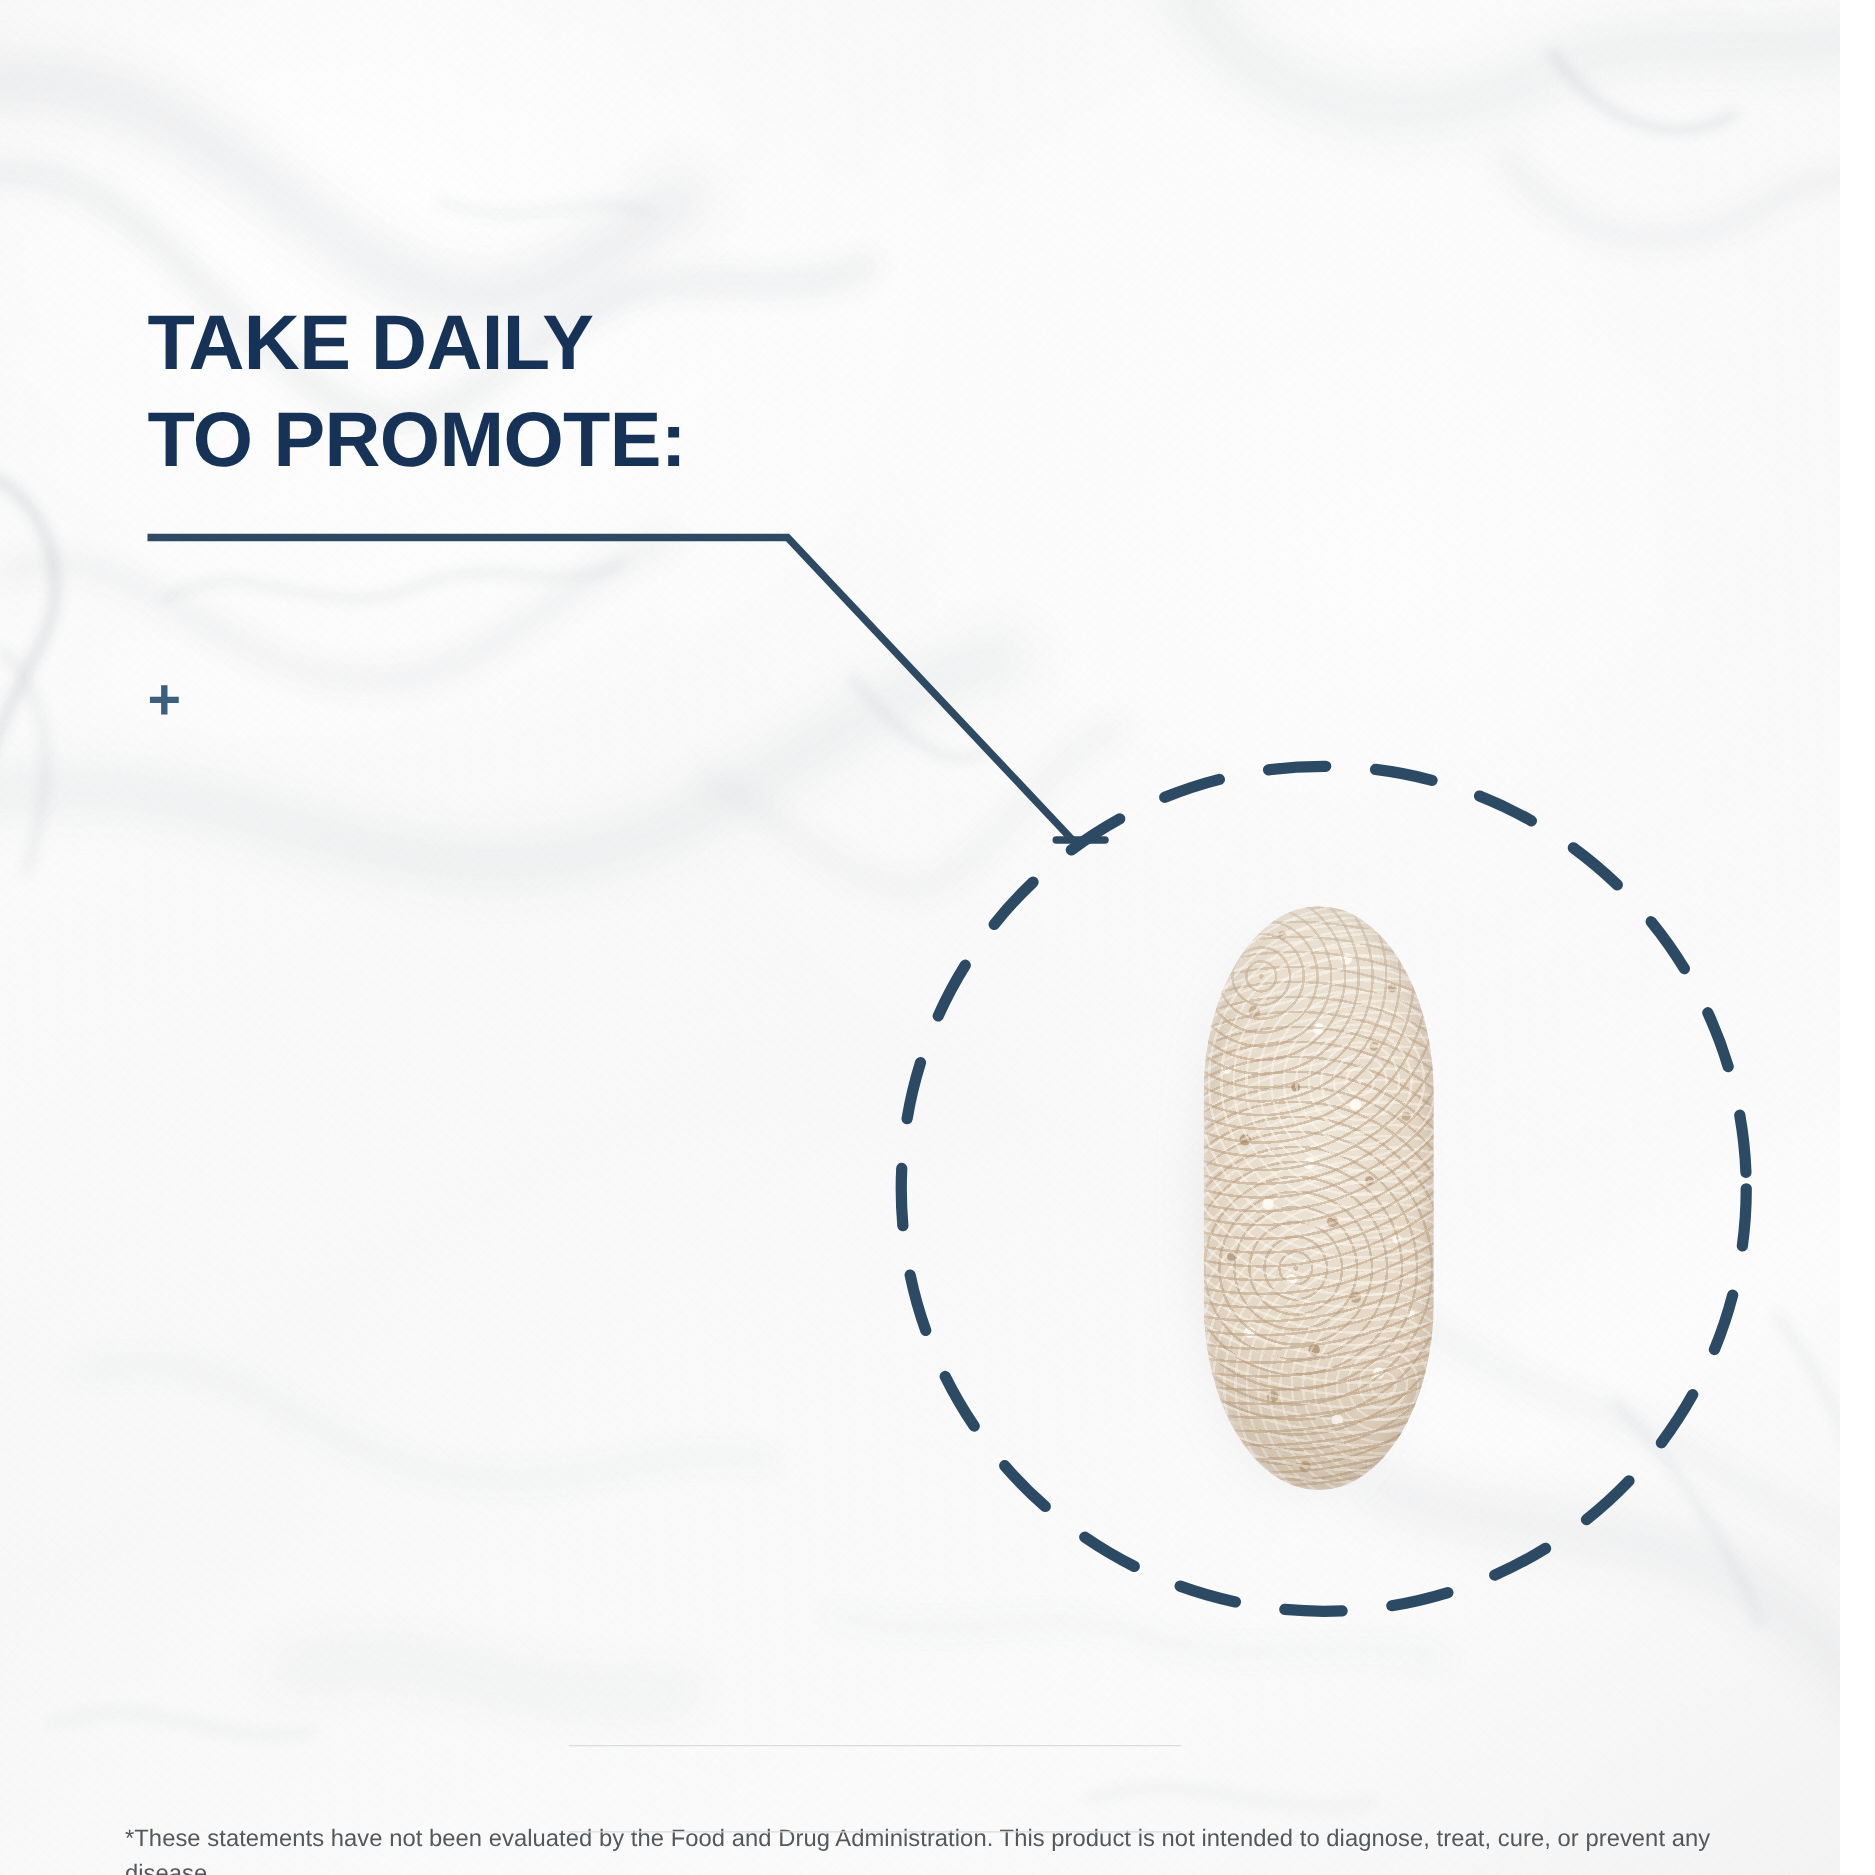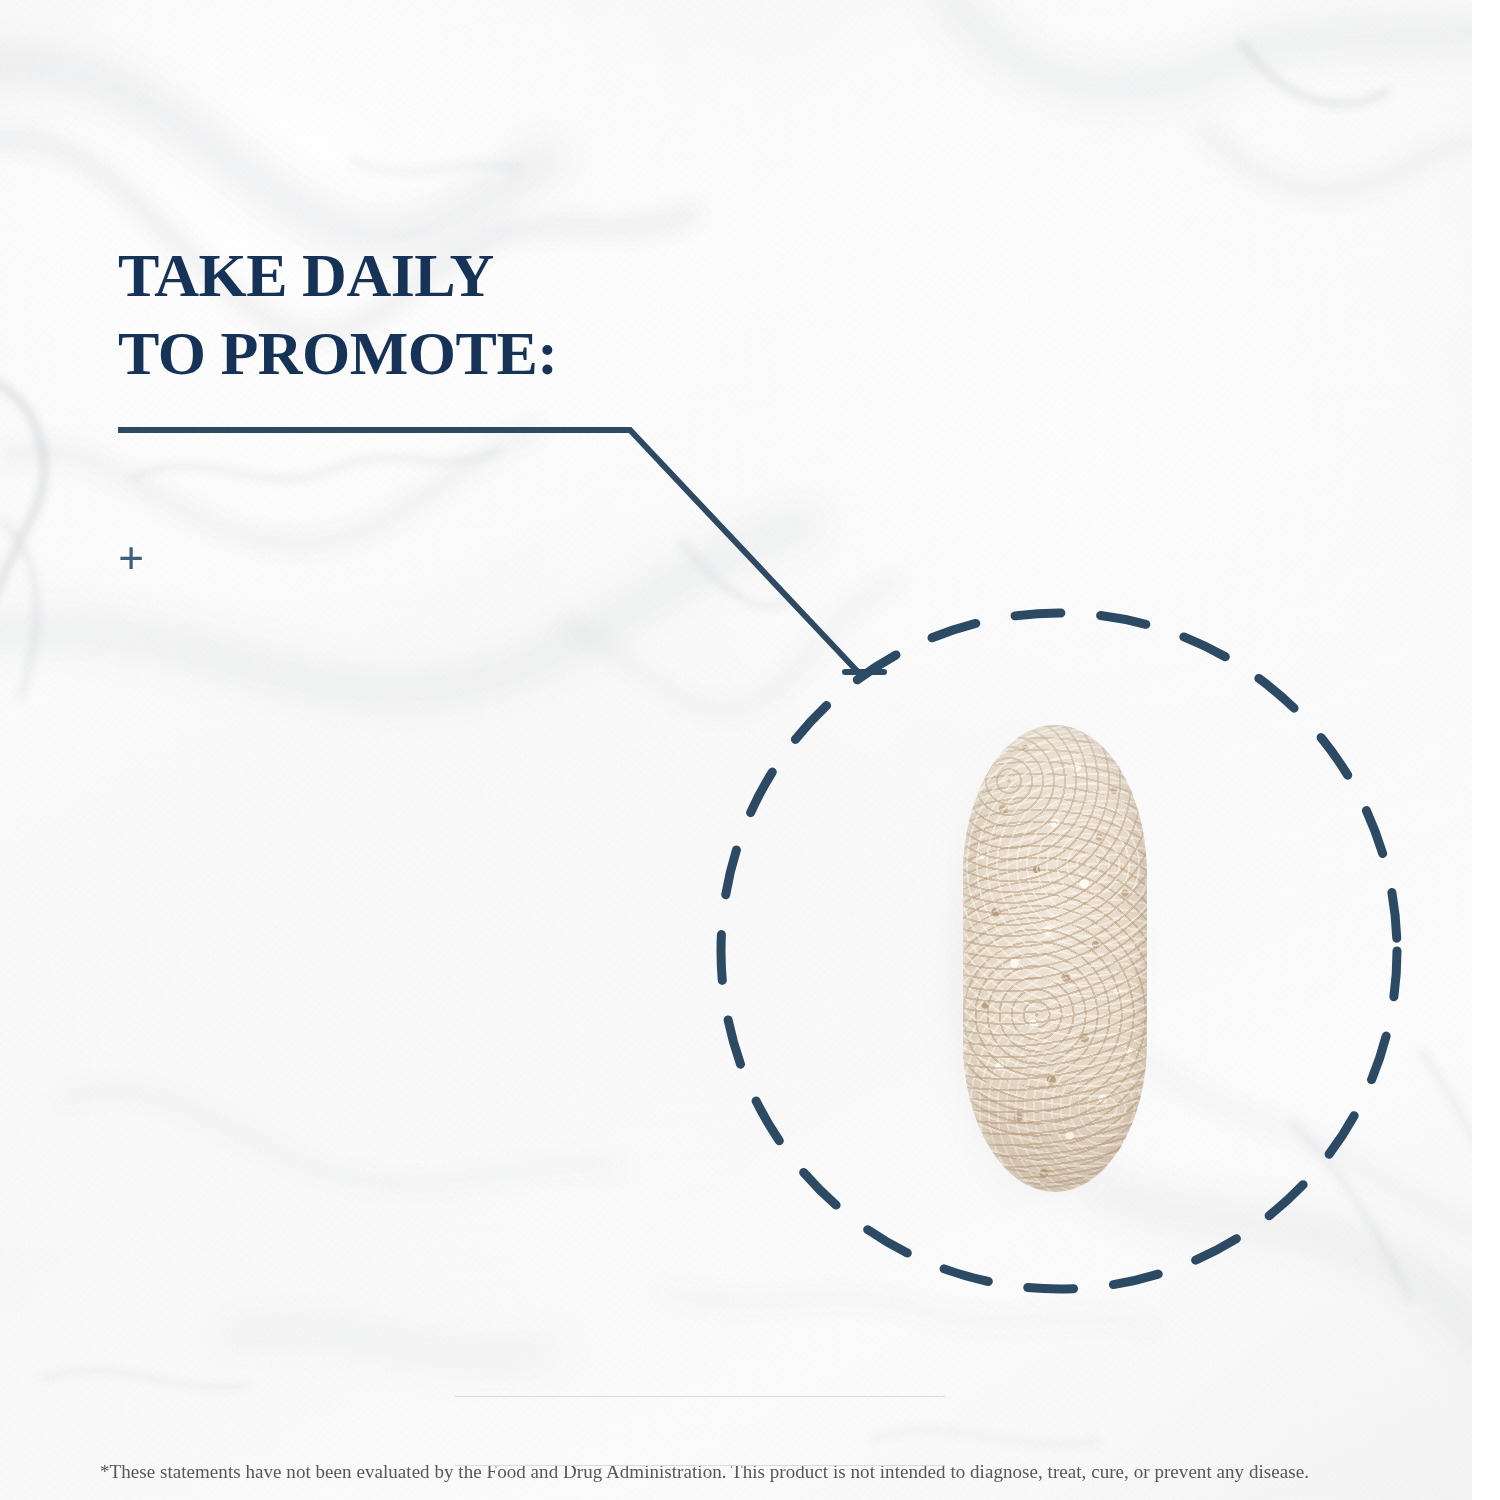--- a/index.html
+++ b/index.html
@@ -6,21 +6,21 @@
   html, body {
     margin: 0;
     padding: 0;
     background: #ffffff;
   }
   #page {
     position: relative;
     width: 1472px;
     height: 1500px;
     overflow: hidden;
-    font-family: Liberation Serif, serif;
+    font-family: Liberation Sans, sans-serif;
     background-color: #f6f6f5;
   }
 
   
   .marble-base {
     position: absolute;
     inset: 0;
     background:
       radial-gradient(ellipse 55% 45% at 18% 12%, #ffffff 0%, rgba(255,255,255,0) 70%),
       radial-gradient(ellipse 60% 50% at 75% 30%, #fdfdfd 0%, rgba(253,253,253,0) 72%),

